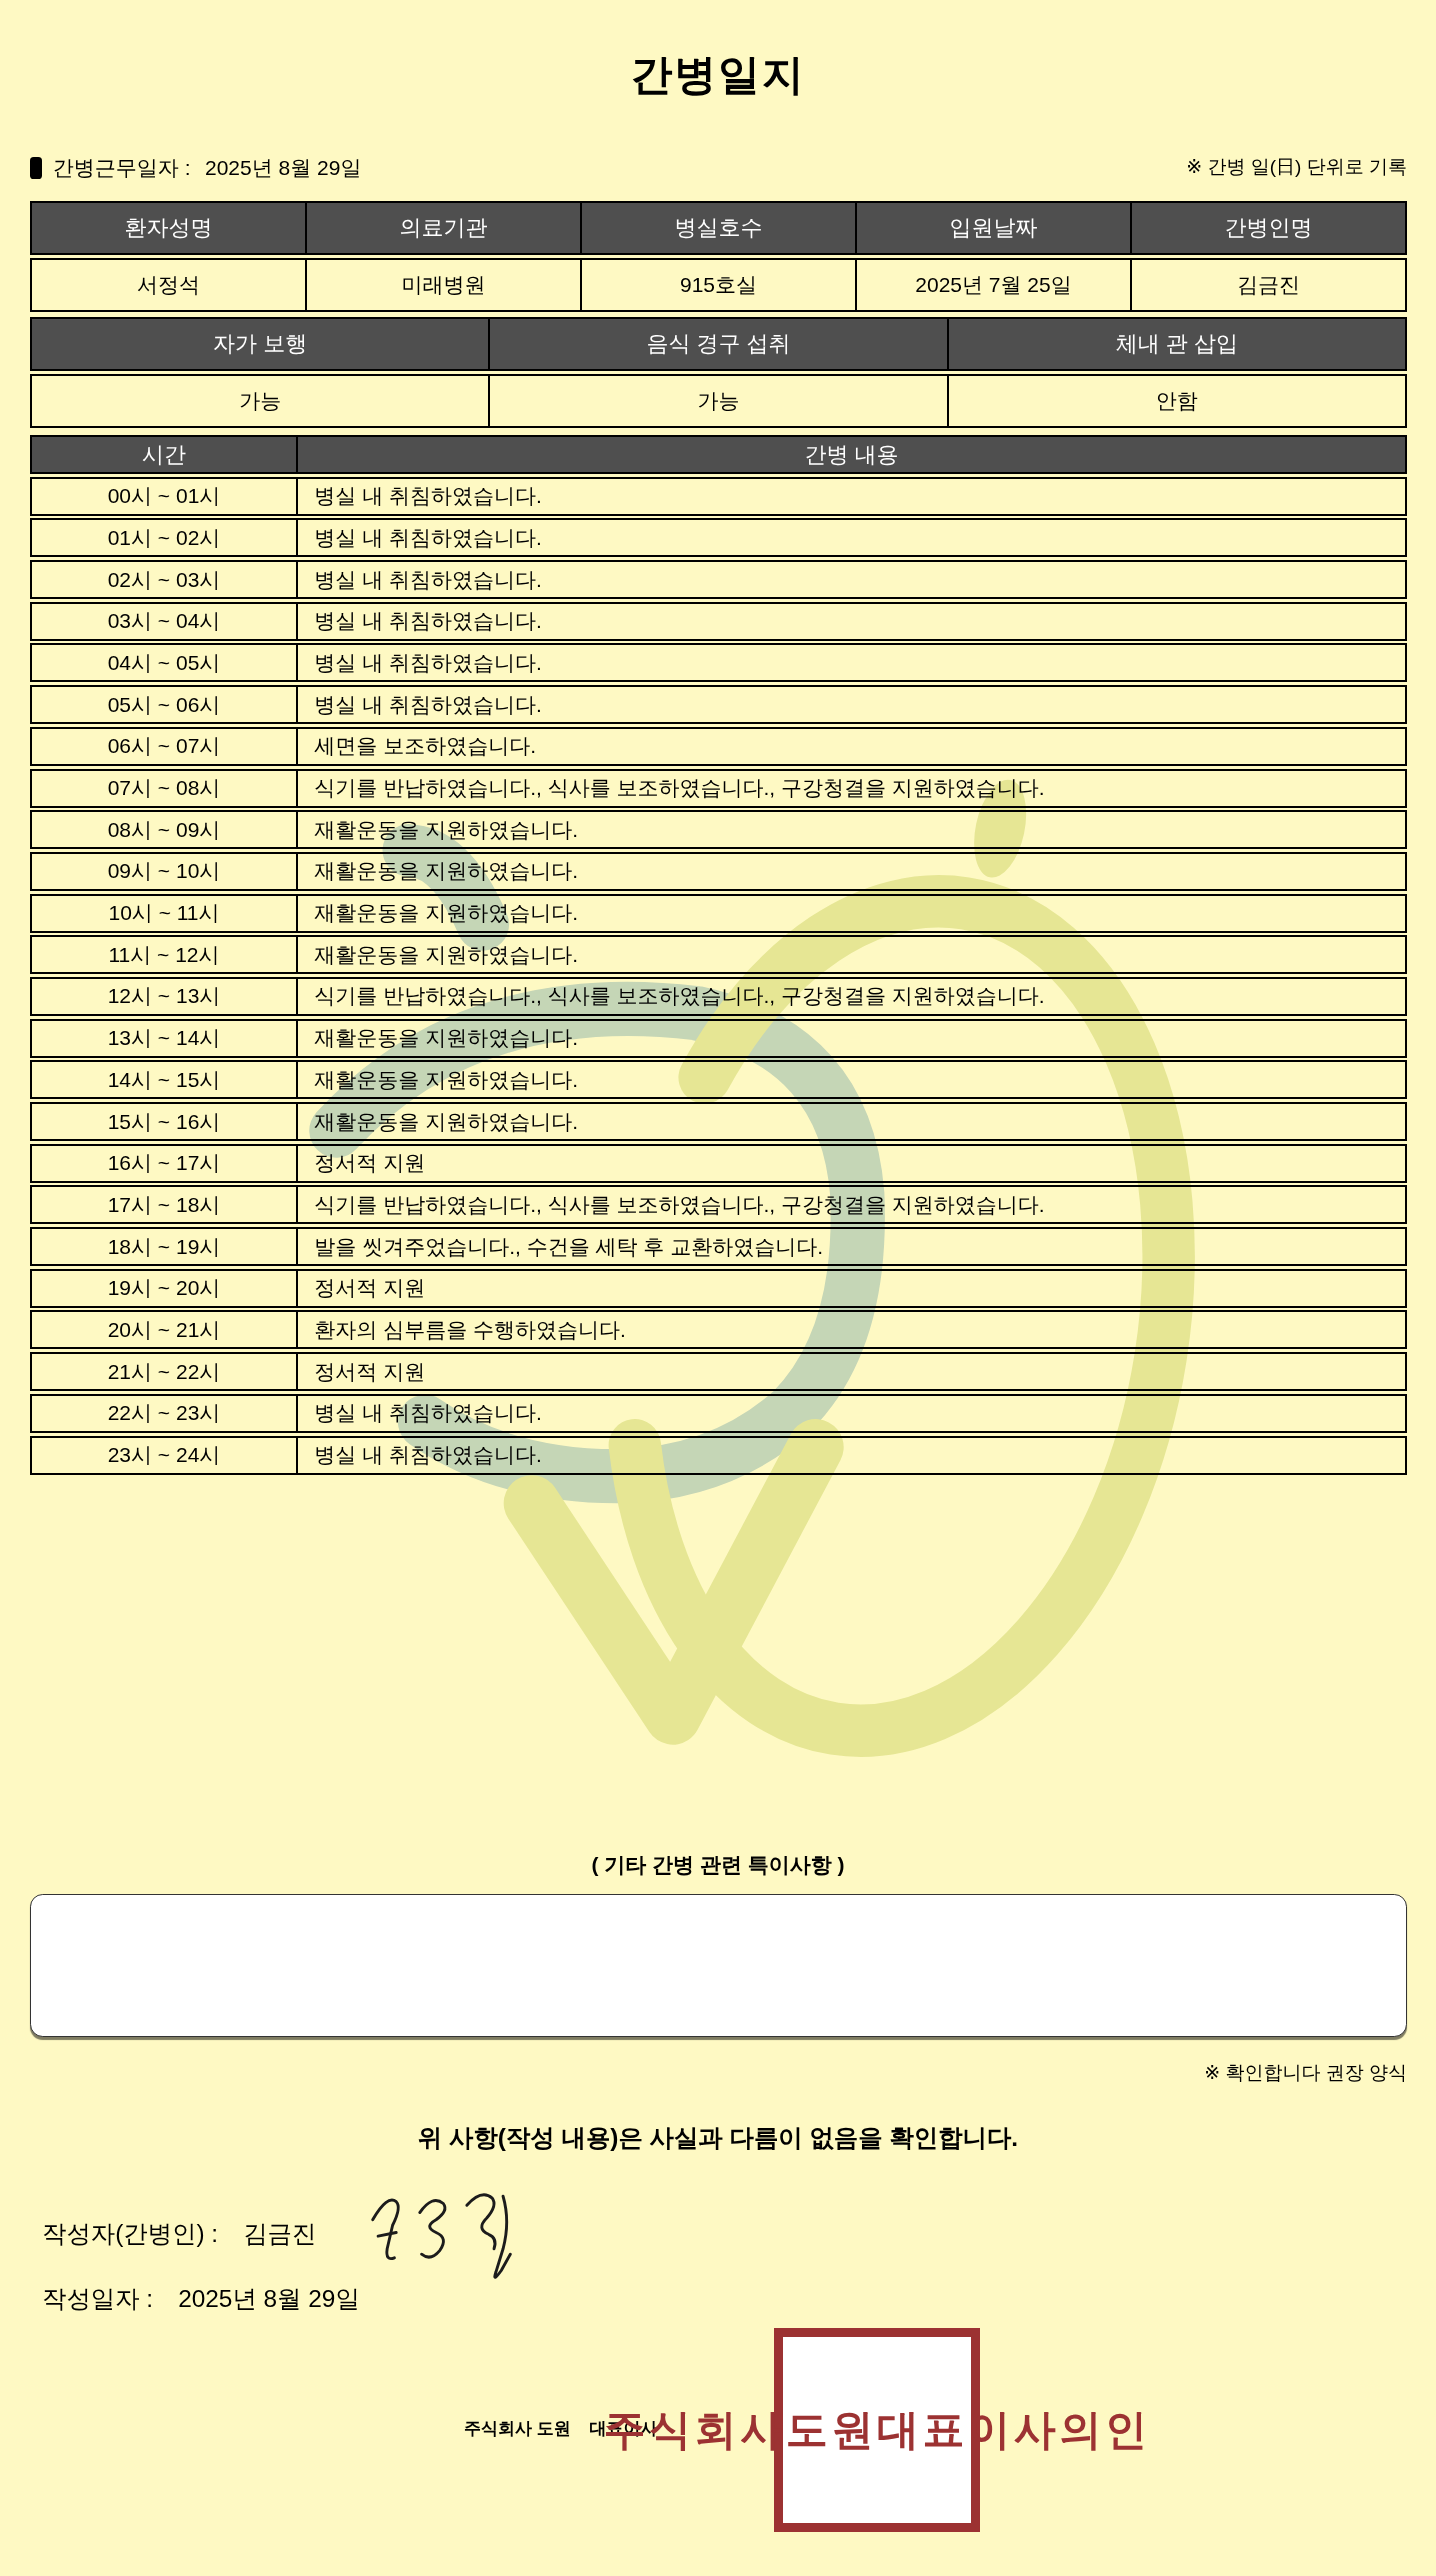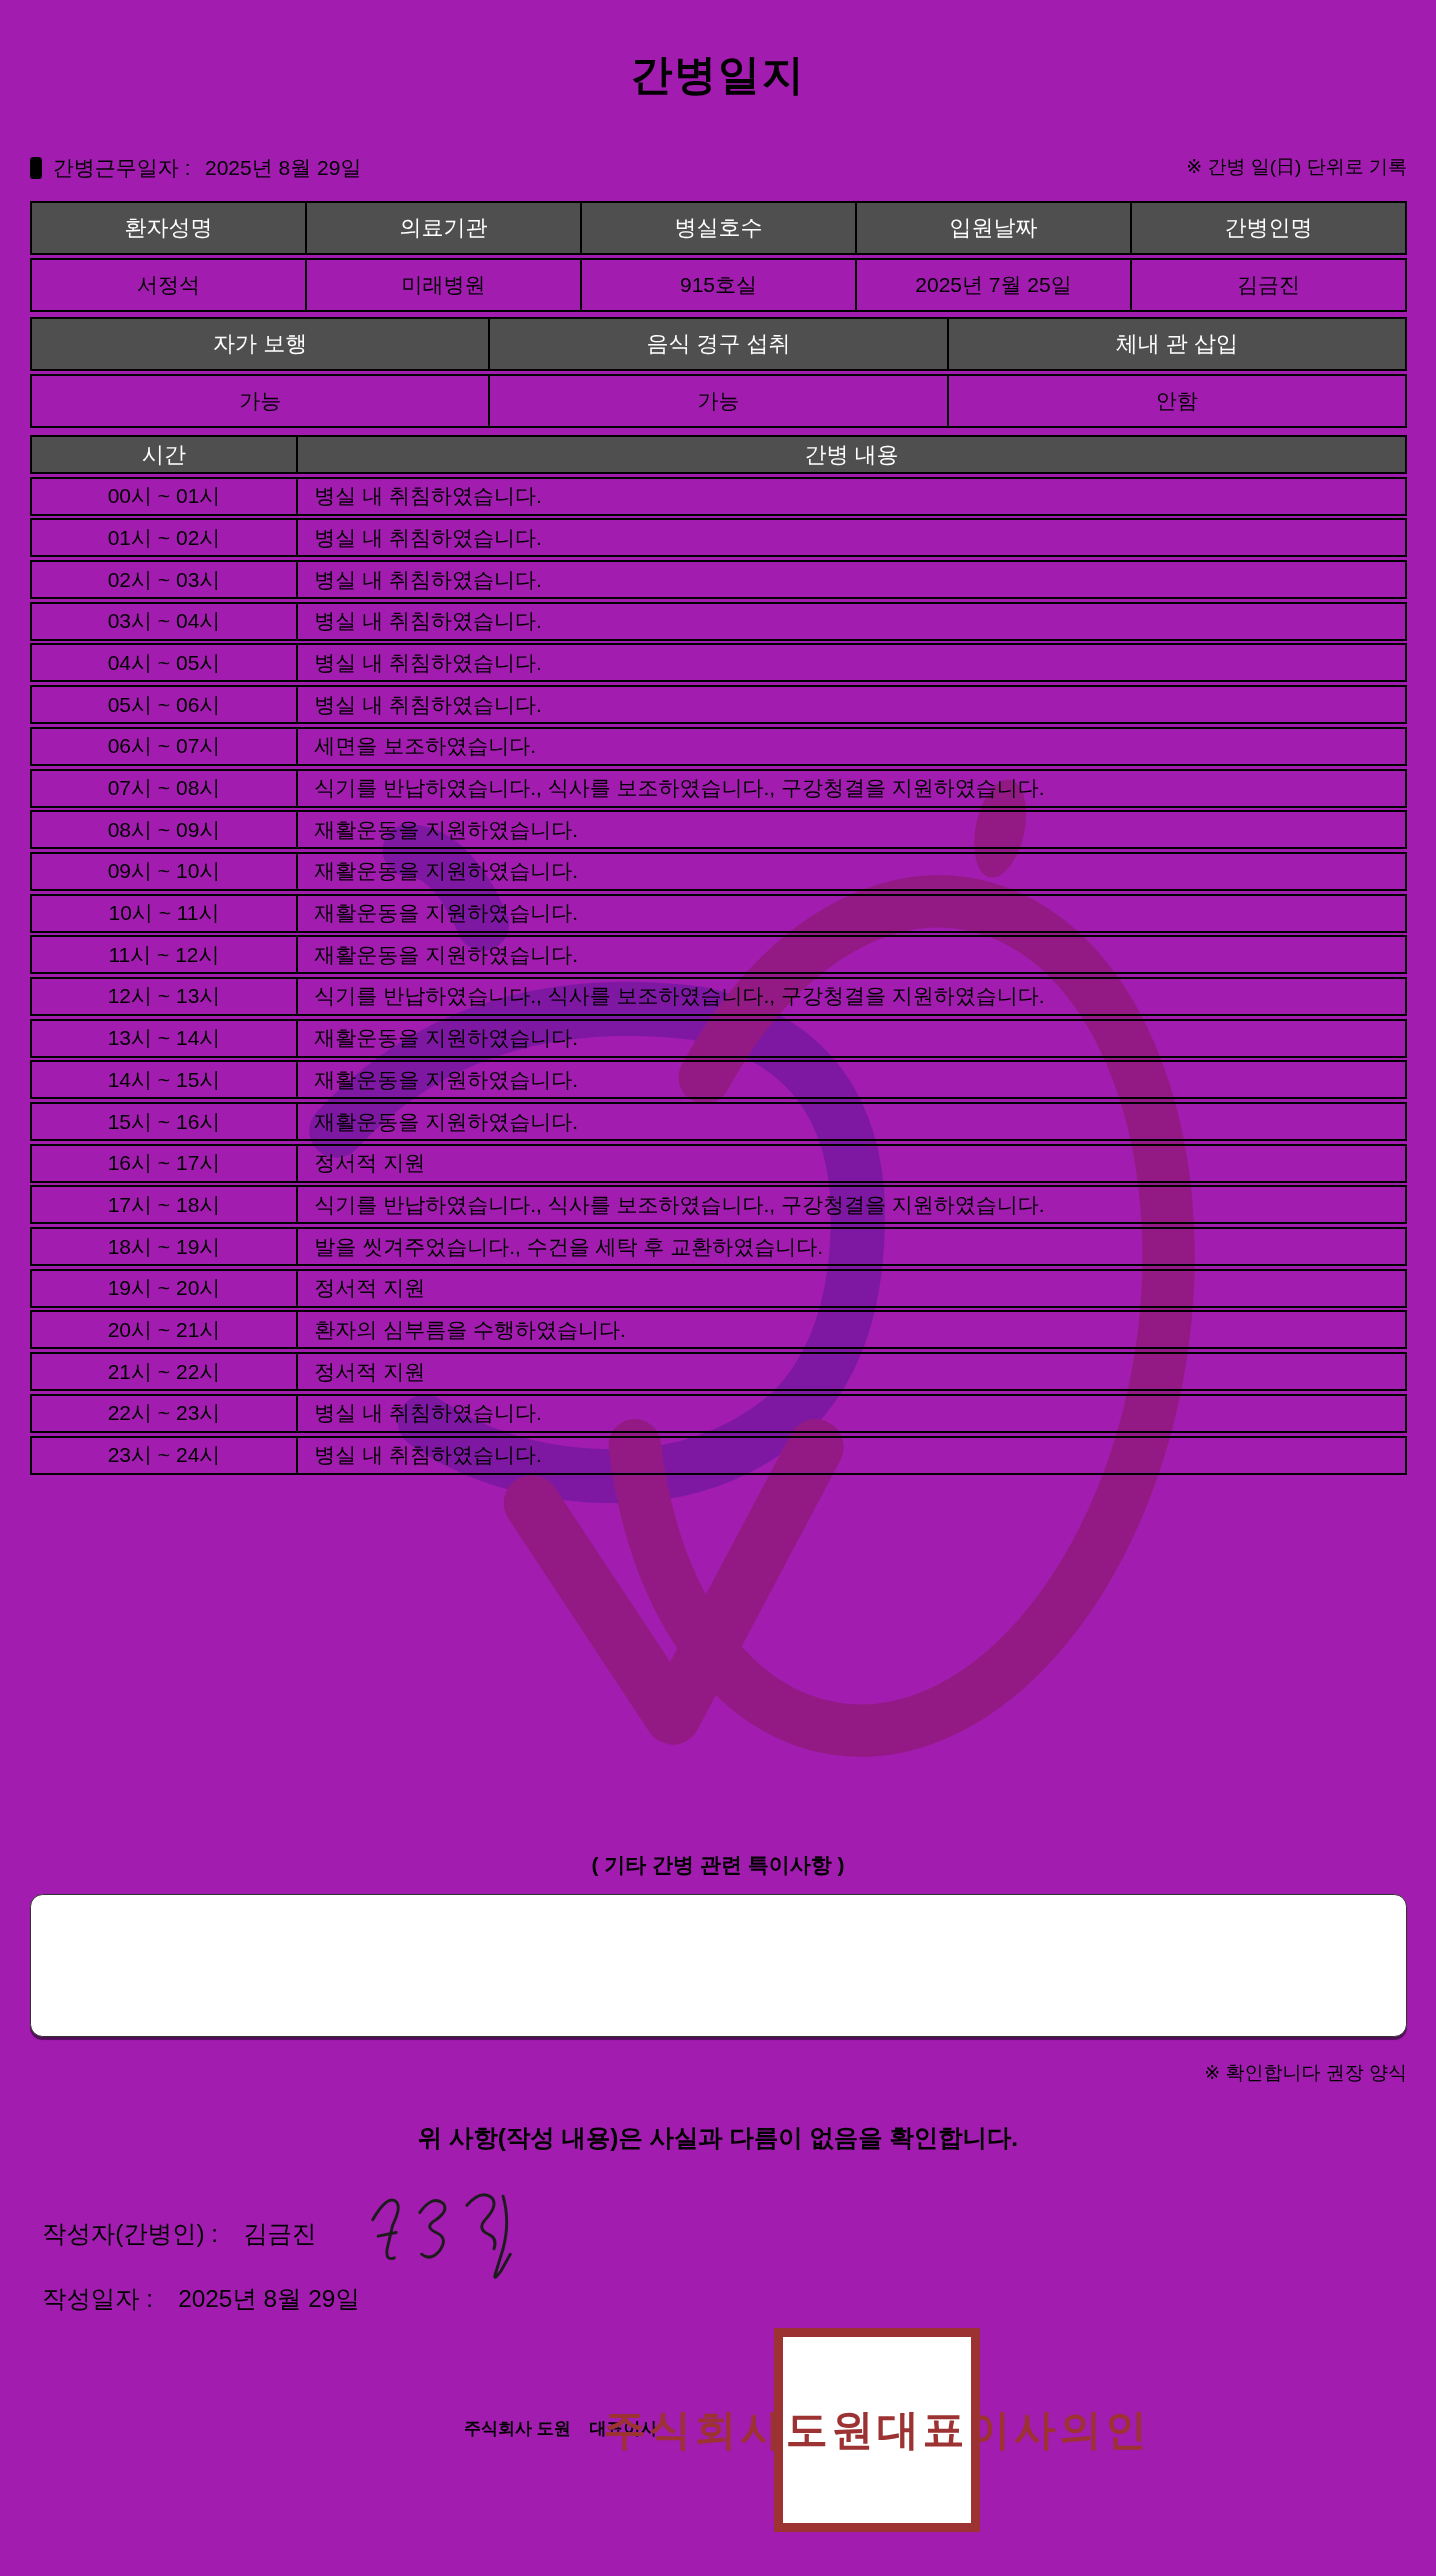--- a/index.html
+++ b/index.html
@@ -1,17 +1,17 @@
 <!DOCTYPE html>
 <html style="font-size:14.5px"><head>
 <meta charset="utf-8">
 <style>
   html,body{margin:0;padding:0;background:#ffffff;}
   #page{
-    position:relative;width:1436px;height:2576px;background:#a21caf;
+    position:relative;width:1436px;height:2576px;background:#fef9c3;
     font-family:"Liberation Sans","DejaVu Sans",sans-serif;color:#000;overflow:hidden;
   }
   .abs{position:absolute;}
   #title{top:47px;left:0;width:100%;text-align:center;font-size:42px;font-weight:700;letter-spacing:1.8px;}
   #info-line{top:154px;left:30px;width:1377px;display:flex;justify-content:space-between;align-items:flex-start;font-size:21px;}
   .bullet{display:inline-block;width:11.8px;height:22px;background:#000;border-radius:3.6px;margin-right:11px;vertical-align:-3.6px;}
   #info-left .val{margin-left:14.5px;}
   #unit-note{font-size:19px;}
   .tbl{position:absolute;left:30px;width:1377px;}
   .trow{box-sizing:border-box;border:2.7px solid #000;background:transparent;display:flex;margin-bottom:2.7px;}

